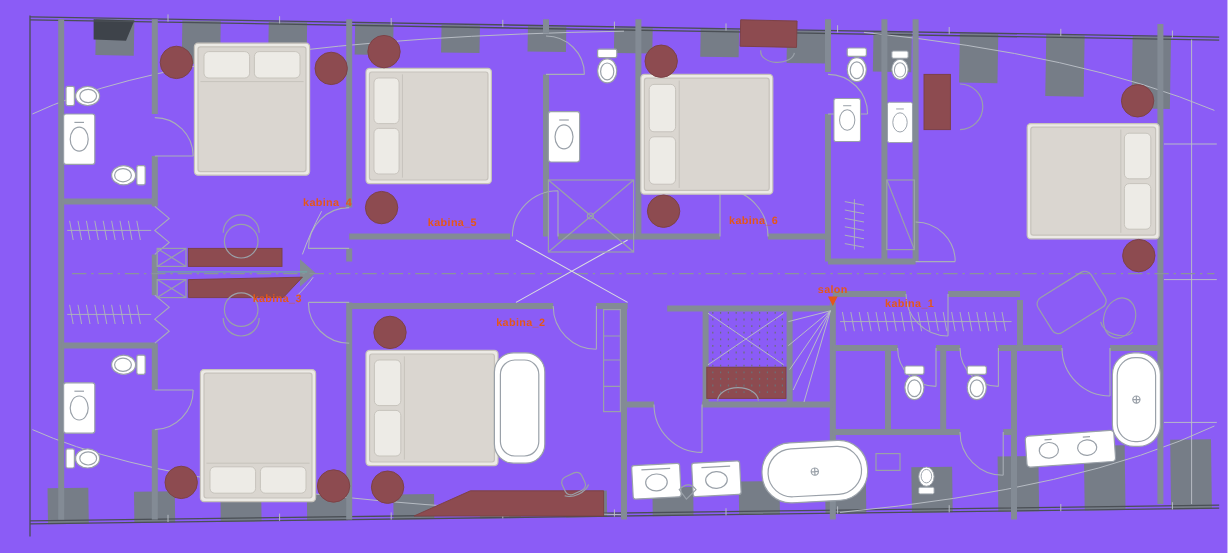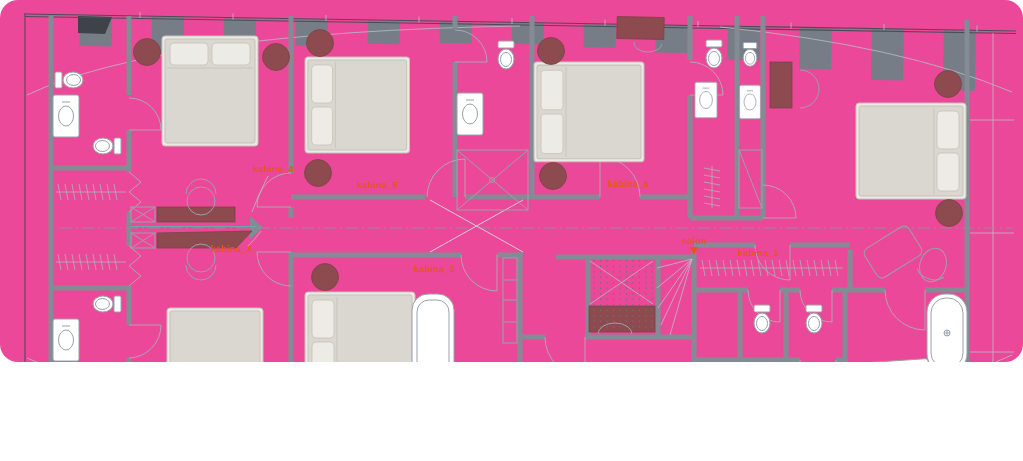--- a/index.html
+++ b/index.html
@@ -1,17 +1,17 @@
 <!DOCTYPE html>
 <html style="--label-accent: #e4571b; --furniture-maroon: #8d4b50; --wall-gray: #838b95; --stripe-gray: #767d87; --bed-fill: #dad6d0; --bed-edge: #c6c2bb; --fixture-line: #9aa1a9; --centerline: #8b939c; --hull-line: #4a4f55;"><head>
 <meta charset="utf-8">
 <style>
   html,body{margin:0;padding:0;background:#ffffff;}
-  .stage{position:relative;width:1023px;height:362px;background:#ec4899;overflow:hidden;
-         font-family:"Liberation Sans",sans-serif;border-radius:18px;}
+  .stage{position:relative;width:1023px;height:461px;background:#8b5cf6;overflow:hidden;
+         font-family:"Liberation Sans",sans-serif;}
   svg{display:block}
   
   .wall   {stroke:var(--wall-gray,#838b95);stroke-width:5;fill:none;stroke-linecap:butt}
   .wallth {stroke:var(--wall-gray,#838b95);stroke-width:2.5;fill:none}
   .wedge  {fill:var(--wall-gray,#838b95)}
   .hull   {stroke:var(--hull-line,#4a4f55);stroke-width:1.1;fill:none}
   .thin   {stroke:#b9bec5;stroke-width:0.8;fill:none}
   .xline  {stroke:#d9dcdf;stroke-width:0.9;fill:none}
   .cl     {stroke:var(--centerline,#8b939c);stroke-width:0.9;stroke-dasharray:12 4 2 4;fill:none}
   .fix    {stroke:var(--fixture-line,#9aa1a9);stroke-width:1;fill:#fff}

